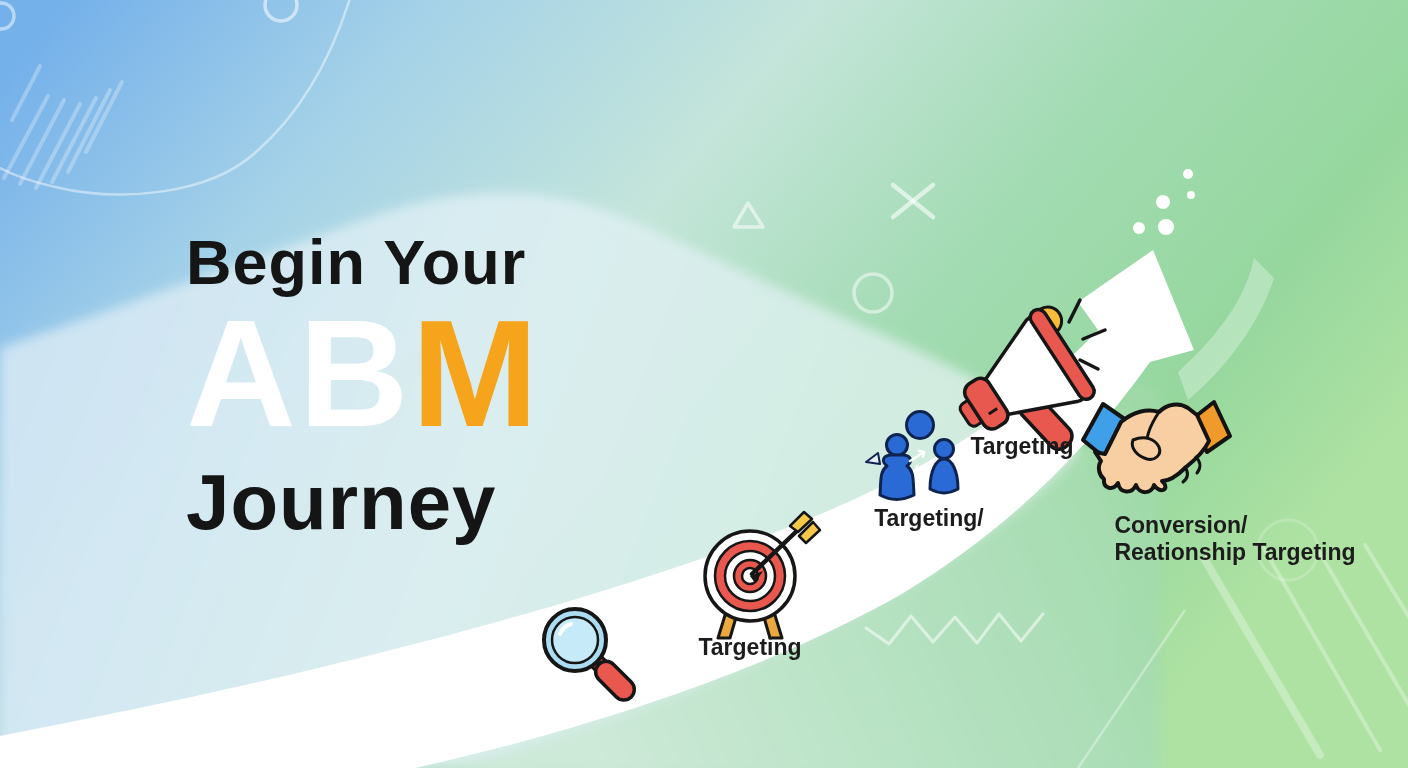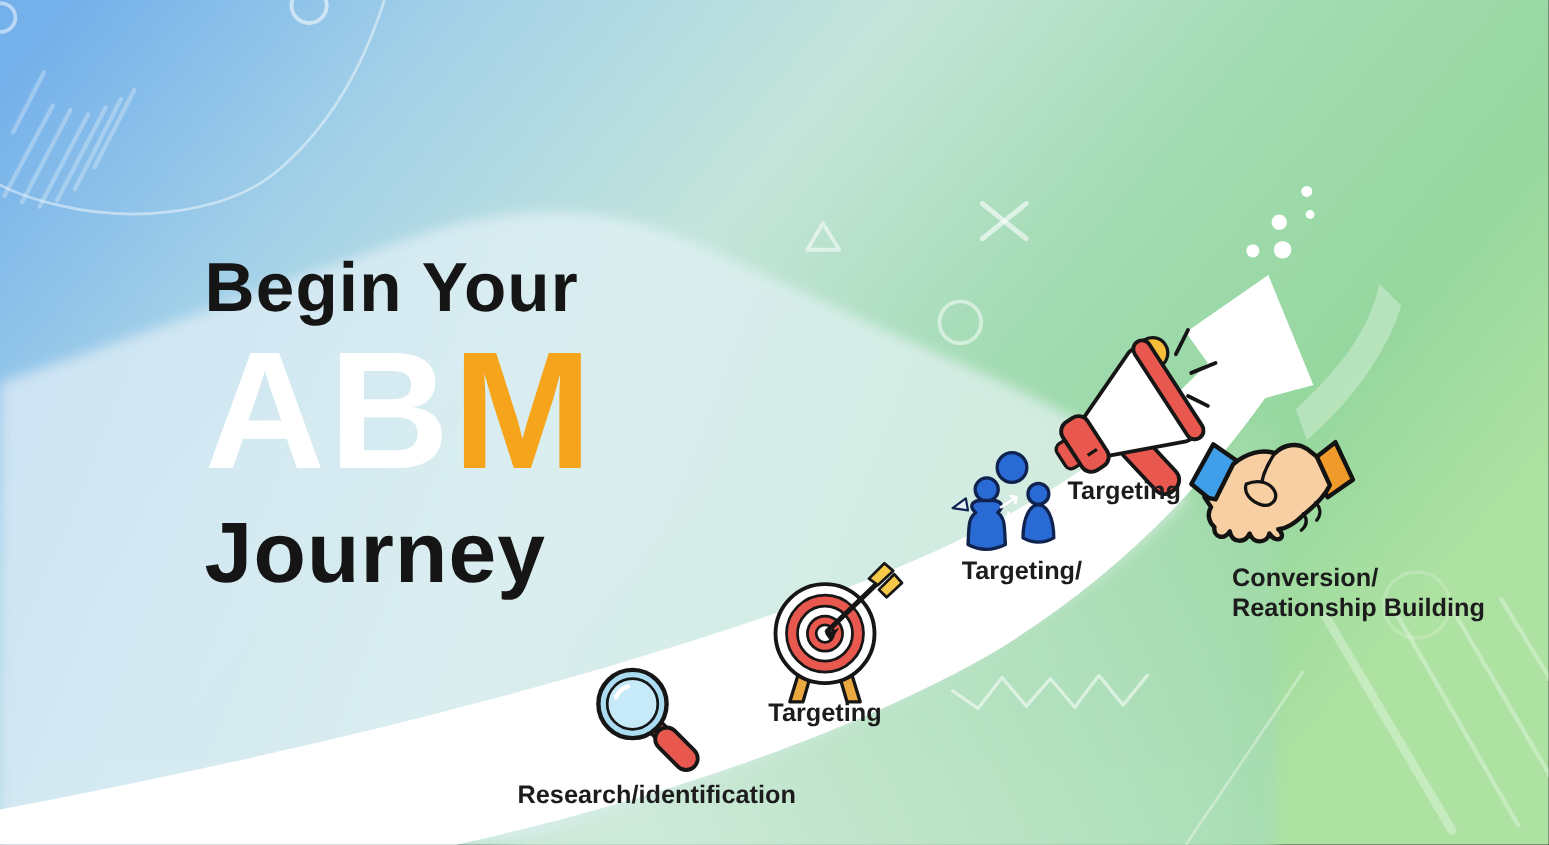--- a/index.html
+++ b/index.html
@@ -194,34 +194,31 @@
       <path d="M 121,67 C 126,72 126,78 122,83" fill="none" stroke-width="3"></path>
     </g>
   </svg>
 
   <div class="title-block">
     <div class="title-line1">Begin Your</div>
     <div class="title-line2"><span class="abm-blue">AB</span><span class="abm-orange">M</span></div>
     <div class="title-line3">Journey</div>
   </div>
 
-  <div class="stage-label lbl-research">
-    <div>Research/identification</div>
-  </div>
 
   <div class="stage-label lbl-targeting1">
     <div>Targeting</div>
   </div>
 
   <div class="stage-label lbl-engagement">
     <div>Targeting/</div>
   </div>
 
   <div class="stage-label lbl-targeting2">
     <div>Targeting</div>
   </div>
 
   <div class="stage-label lbl-conversion">
     <div>Conversion/</div>
-    <div>Reationship Building</div>
+    <div>Reationship Targeting</div>
   </div>
 
 </div>
 
 </body></html>

